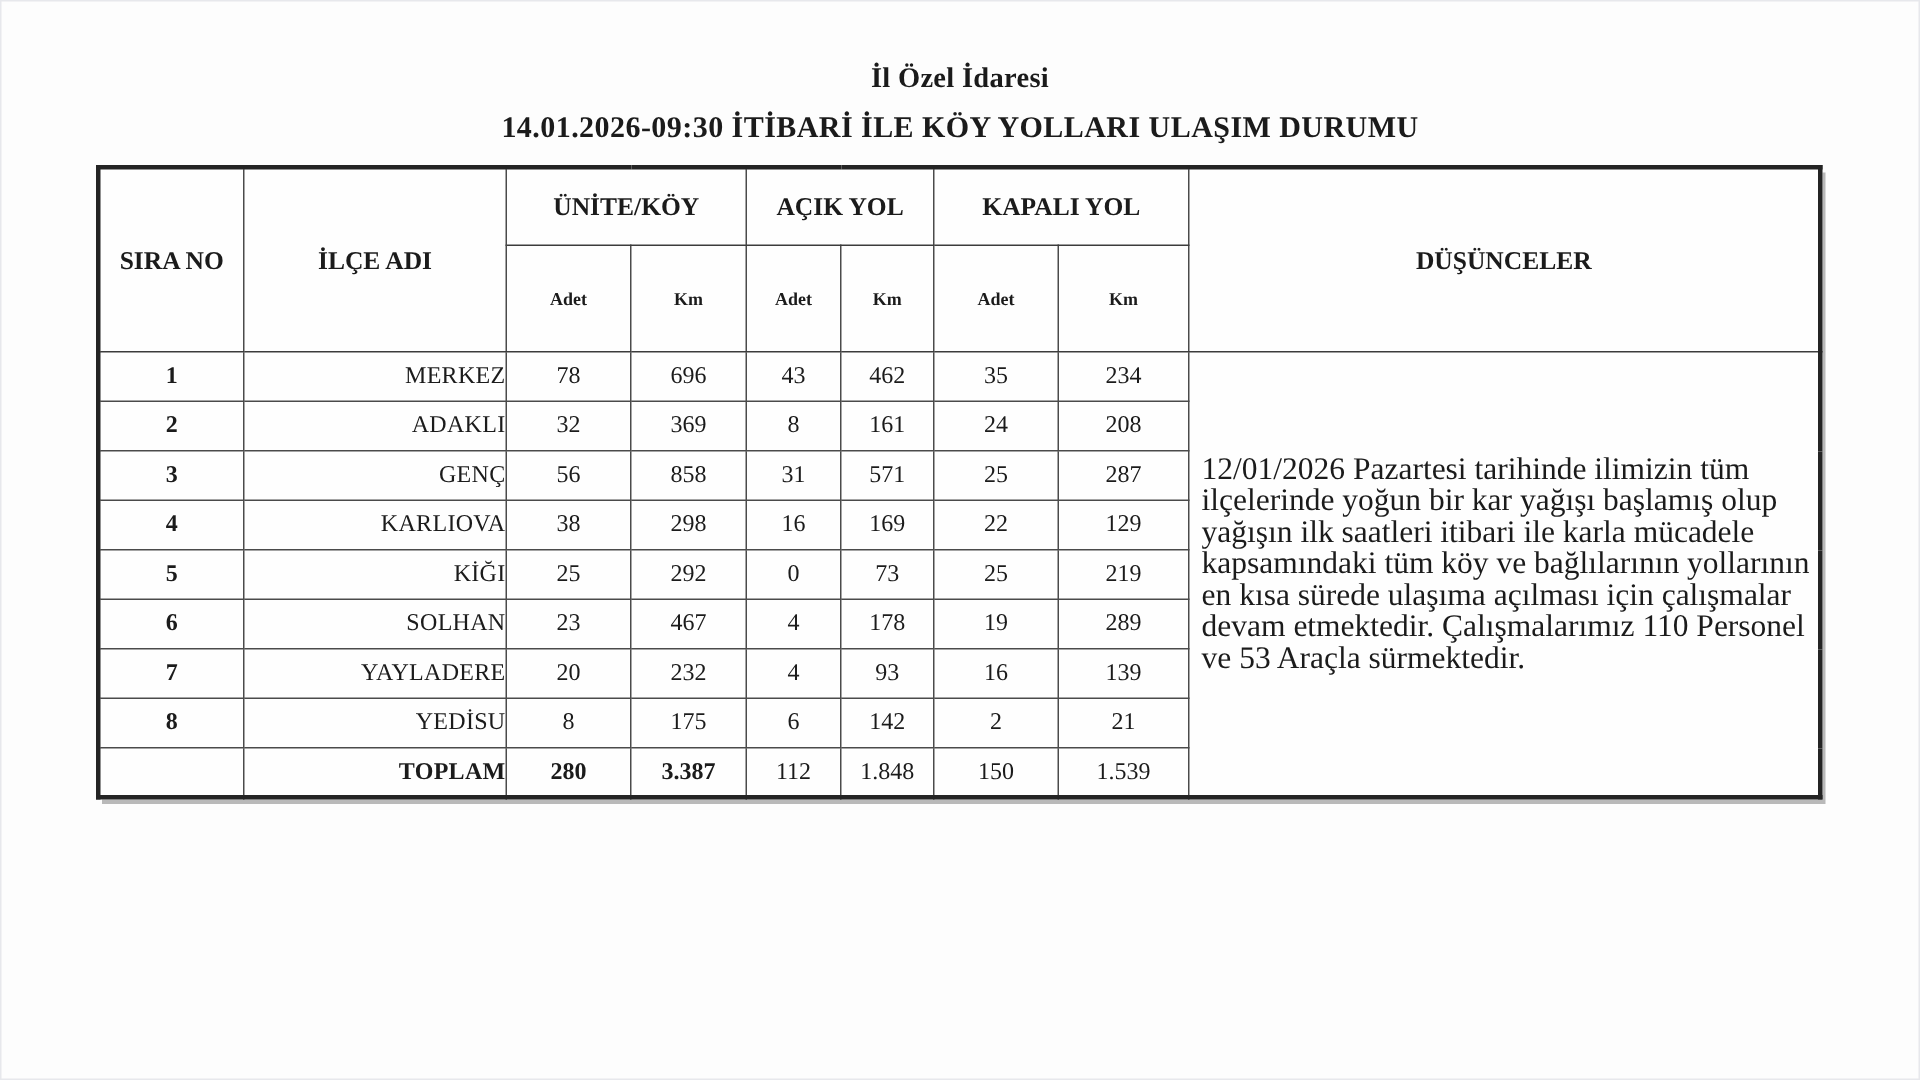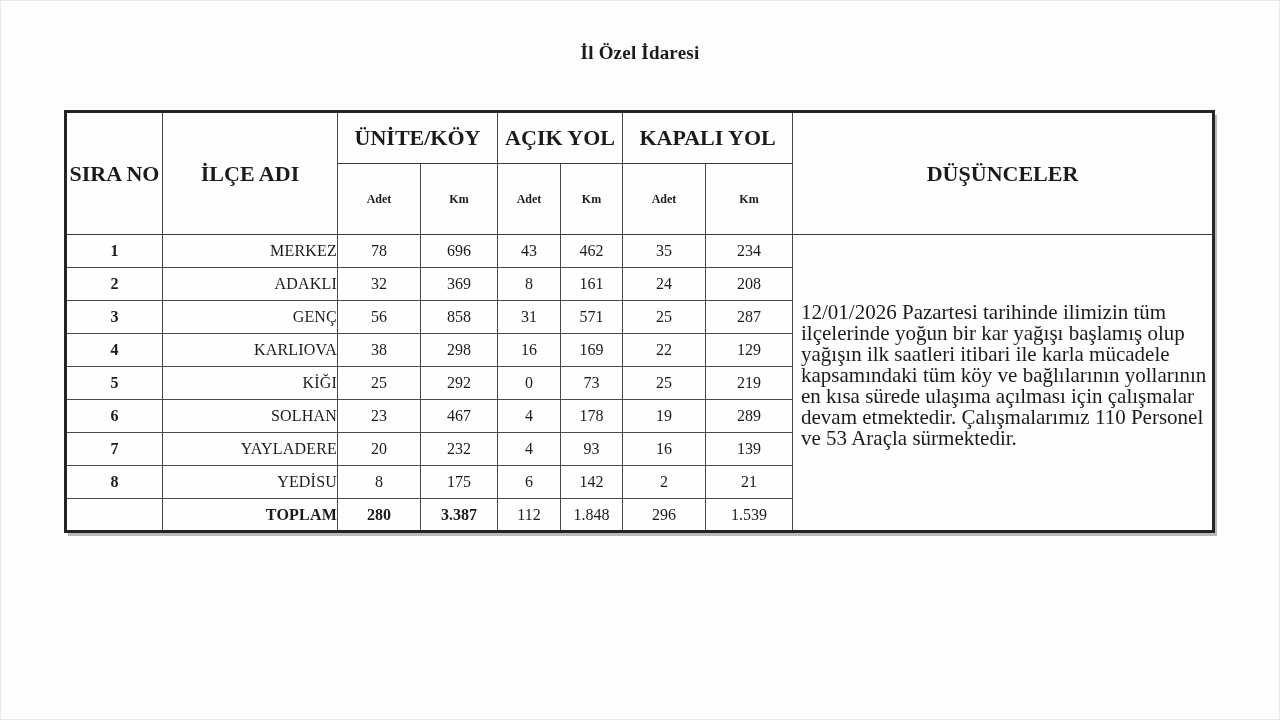--- a/index.html
+++ b/index.html
@@ -29,21 +29,21 @@
     border: 3px solid #242424;
     box-shadow: 3px 4px 0 -1px #b9b9b9;
   }
   .report th, .report td {
     border: 1px solid #4a4a4a;
     font-size: 16px;
     vertical-align: middle;
     overflow: hidden;
   }
   .report thead th {
-    font-size: 22px;
+    font-size: 17px;
     font-weight: bold;
     text-align: center;
   }
   .report thead tr.group-row th { height: 52px; }
   .report thead tr.sub-row th { height: 71px; font-size: 12px; }
   .report thead th, .report tbody tr { border-bottom-color: #3c3c3c; }
   .report tbody td { height: 33px; }
   .report td.c { text-align: center; }
   .report td.ilce { text-align: right; padding-left: 7px; letter-spacing: .2px; }
   .report .b { font-weight: bold; }
@@ -59,20 +59,21 @@
     margin-top: -14px;
   }
 </style>
 </head>
 <body>
 
 <div class="sheet">
 
   <div class="doc-title">
     <div class="title-line1">İl Özel İdaresi</div>
+    <div class="title-line2">14.01.2026-09:30 İTİBARİ İLE KÖY YOLLARI ULAŞIM DURUMU</div>
   </div>
 
   <table class="report">
     <colgroup>
       <col style="width:97px">
       <col style="width:175px">
       <col style="width:83px">
       <col style="width:77px">
       <col style="width:63px">
       <col style="width:62px">
@@ -182,19 +183,19 @@
         <td class="c">2</td>
         <td class="c">21</td>
       </tr>
       <tr>
         <td class="c"></td>
         <td class="ilce b">TOPLAM</td>
         <td class="c b">280</td>
         <td class="c b">3.387</td>
         <td class="c">112</td>
         <td class="c">1.848</td>
-        <td class="c">296</td>
+        <td class="c">150</td>
         <td class="c">1.539</td>
       </tr>
     </tbody>
   </table>
 
 </div>
 
 </body></html>

